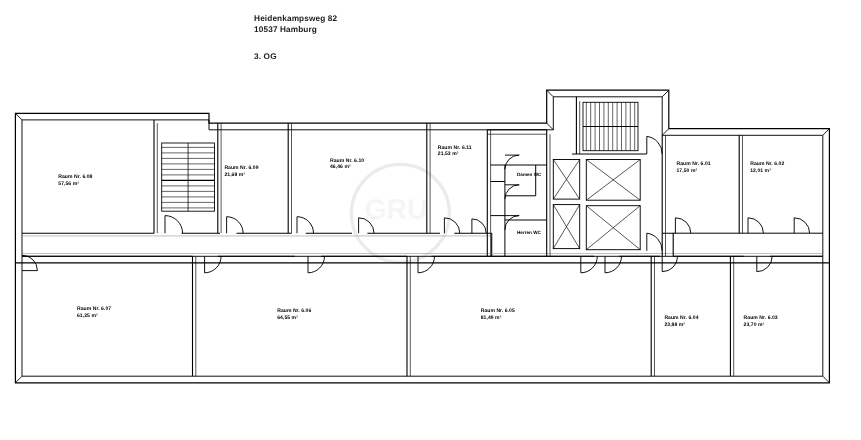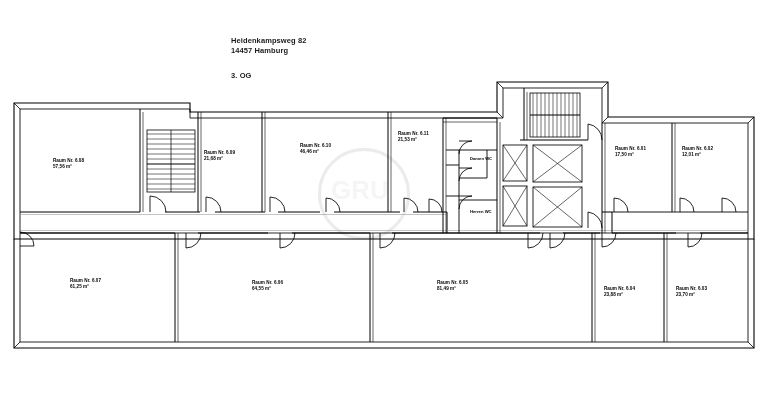--- a/index.html
+++ b/index.html
@@ -1,19 +1,19 @@
 <!DOCTYPE html>
 <html><head>
 <meta charset="utf-8">
 <style>
   html,body{margin:0;padding:0;background:#ffffff;}
   body{width:783px;height:400px;overflow:hidden;font-family:"Liberation Sans",sans-serif;color:#000;}
   #plan{position:relative;width:783px;height:400px;background:#fff;}
 
-  .hdr{position:absolute;font-size:7.5px;line-height:10px;font-weight:bold;color:#1a1a1a;letter-spacing:.1px;white-space:nowrap;margin-top:24px;}
+  .hdr{position:absolute;font-size:7.5px;line-height:10px;font-weight:bold;color:#1a1a1a;letter-spacing:.1px;white-space:nowrap;}
   #hdr-street{left:231px;top:12px;}
   #hdr-city{left:231px;top:22px;}
   #hdr-floor{left:231px;top:47px;}
 
   svg{position:absolute;left:0;top:0;width:783px;height:400px;}
 
   .rlabel{position:absolute;font-size:4.6px;line-height:6.4px;font-weight:bold;color:#000;white-space:nowrap;letter-spacing:.05px;}
   .rlabel .a{display:block;}
   .wclabel{position:absolute;font-size:4.2px;font-weight:bold;color:#000;white-space:nowrap;}
 
@@ -21,21 +21,21 @@
       display:flex;align-items:center;justify-content:center;
       font-size:26px;font-weight:bold;color:#555;pointer-events:none;}
   .wmring{position:absolute;left:318px;top:148px;width:86px;height:86px;border:3px solid #bcbcbc;border-radius:50%;opacity:.30;pointer-events:none;}
 </style>
 </head>
 <body>
 
 <div id="plan">
 
   <div class="hdr" id="hdr-street">Heidenkampsweg 82</div>
-  <div class="hdr" id="hdr-city">14457 Hamburg</div>
+  <div class="hdr" id="hdr-city">10537 Hamburg</div>
   <div class="hdr" id="hdr-floor">3. OG</div>
 
   <div class="wmring"></div>
   <div class="wm">GRU</div>
 
   <svg viewBox="0 0 783 400">
     <defs>
       <g id="empty"></g>
     </defs>
 

